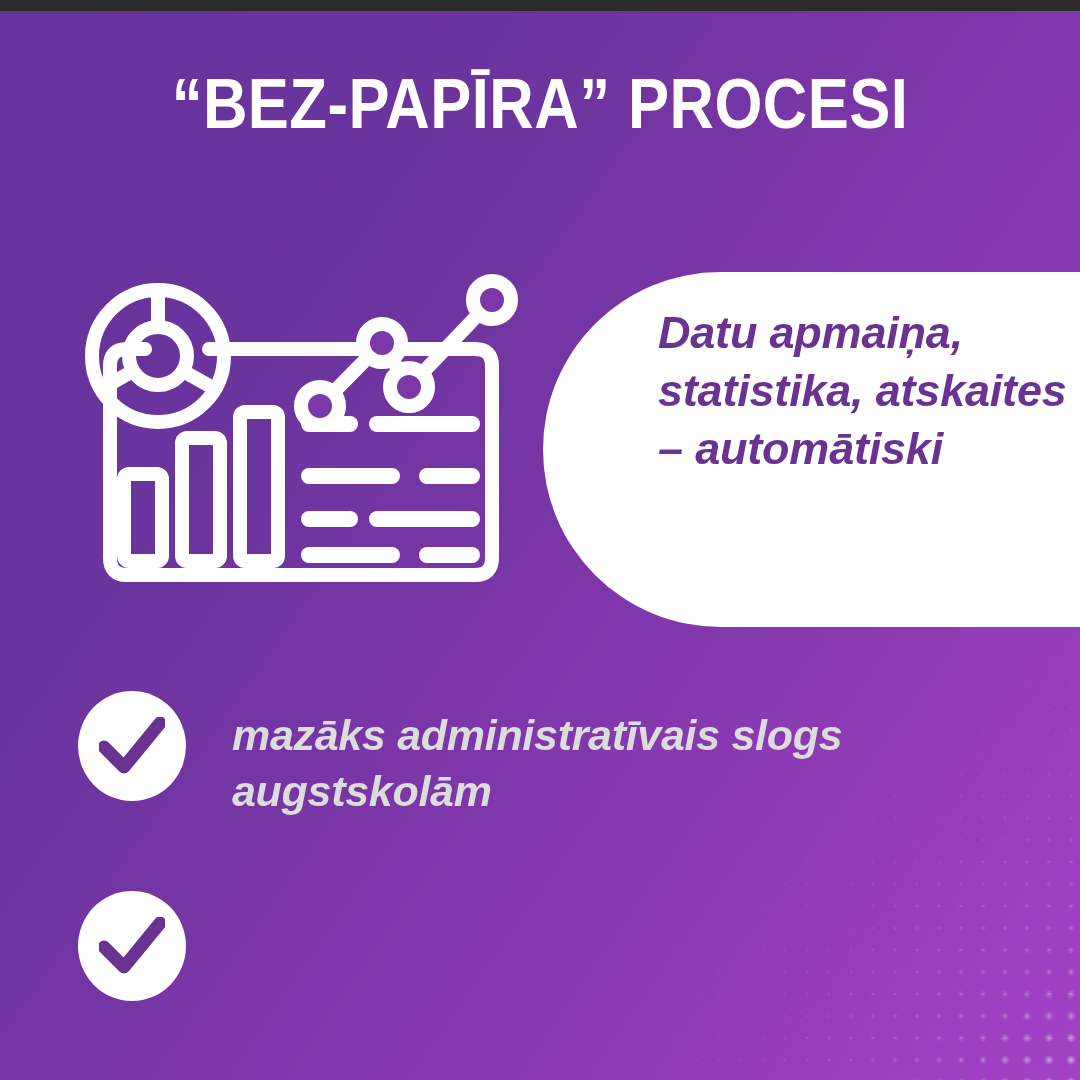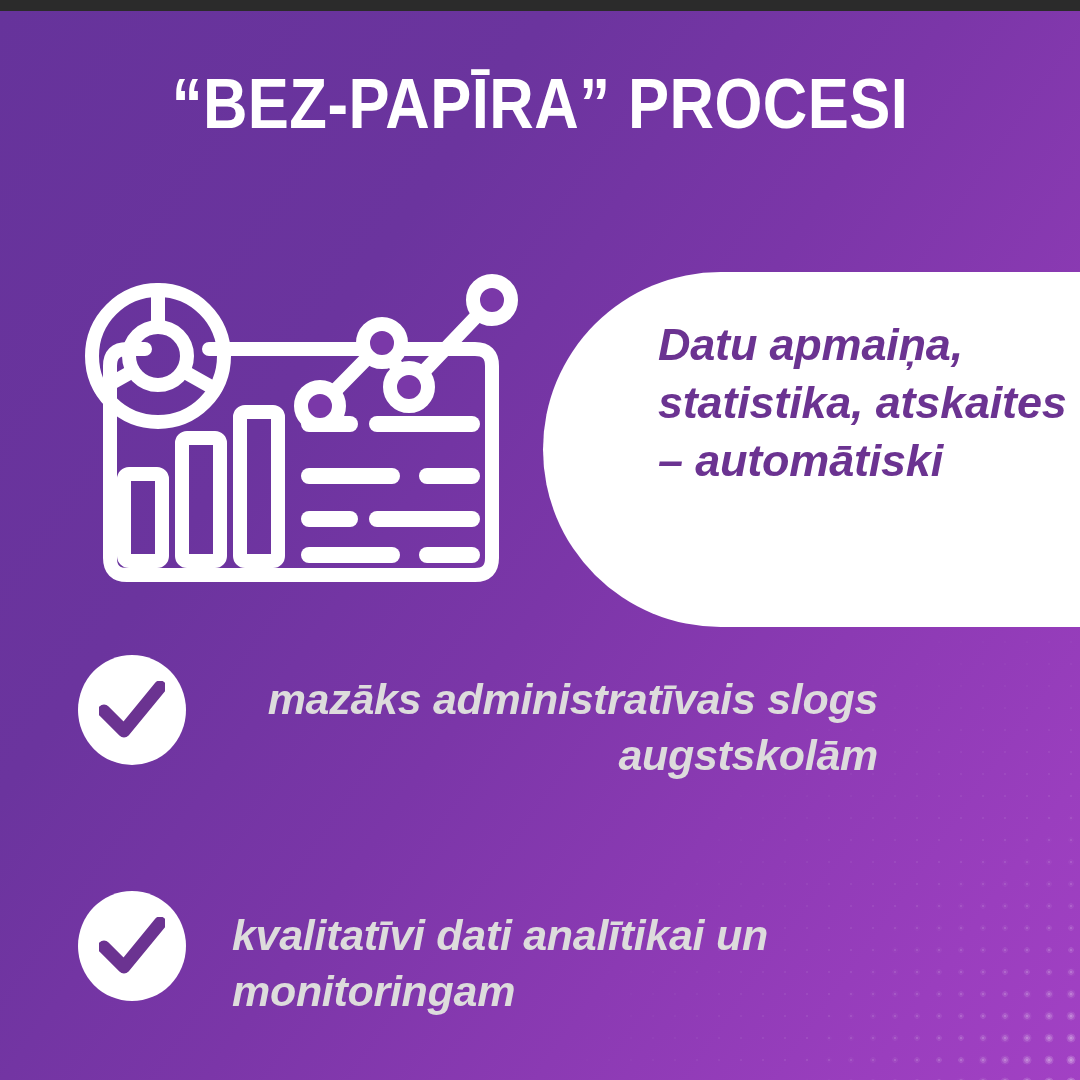--- a/index.html
+++ b/index.html
@@ -72,21 +72,21 @@
     left: 543px;
     top: 261px;
     width: 560px;
     height: 355px;
     background: #FFFFFF;
     border-radius: 178px 0 0 178px;
   }
   #callout-text {
     position: absolute;
     left: 115px;
-    top: 44px;
+    top: 32px;
     width: 420px;
     color: #6B3391;
     font-size: 45px;
     line-height: 58px;
     font-weight: 700;
     font-style: italic;
     letter-spacing: -0.2px;
   }
 
   
@@ -99,21 +99,21 @@
   }
 
   
   .bullet {
     position: absolute;
     left: 78px;
     width: 800px;
     display: flex;
     align-items: flex-start;
   }
-  #bullet-1 { top: 644px; text-align: right; }
+  #bullet-1 { top: 680px; }
   #bullet-2 { top: 880px; }
 
   .check-circle {
     flex: 0 0 auto;
     width: 108px;
     height: 110px;
     border-radius: 50%;
     background: #FFFFFF;
     position: relative;
   }
@@ -200,16 +200,15 @@
     </div>
     <div class="bullet-text">mazāks administratīvais slogs augstskolām</div>
   </div>
 
   <div class="bullet" id="bullet-2">
     <div class="check-circle">
       <svg width="66" height="58" viewBox="0 0 66 58">
         <path d="M5 30 L25 50 L61 6" fill="none" stroke="#6B3391" stroke-width="13" stroke-linecap="round" stroke-linejoin="round"></path>
       </svg>
     </div>
-    <div class="bullet-text">kvalitatīvi dati analītikai un monitoringam</div>
   </div>
 
 </div>
 
 </body></html>

